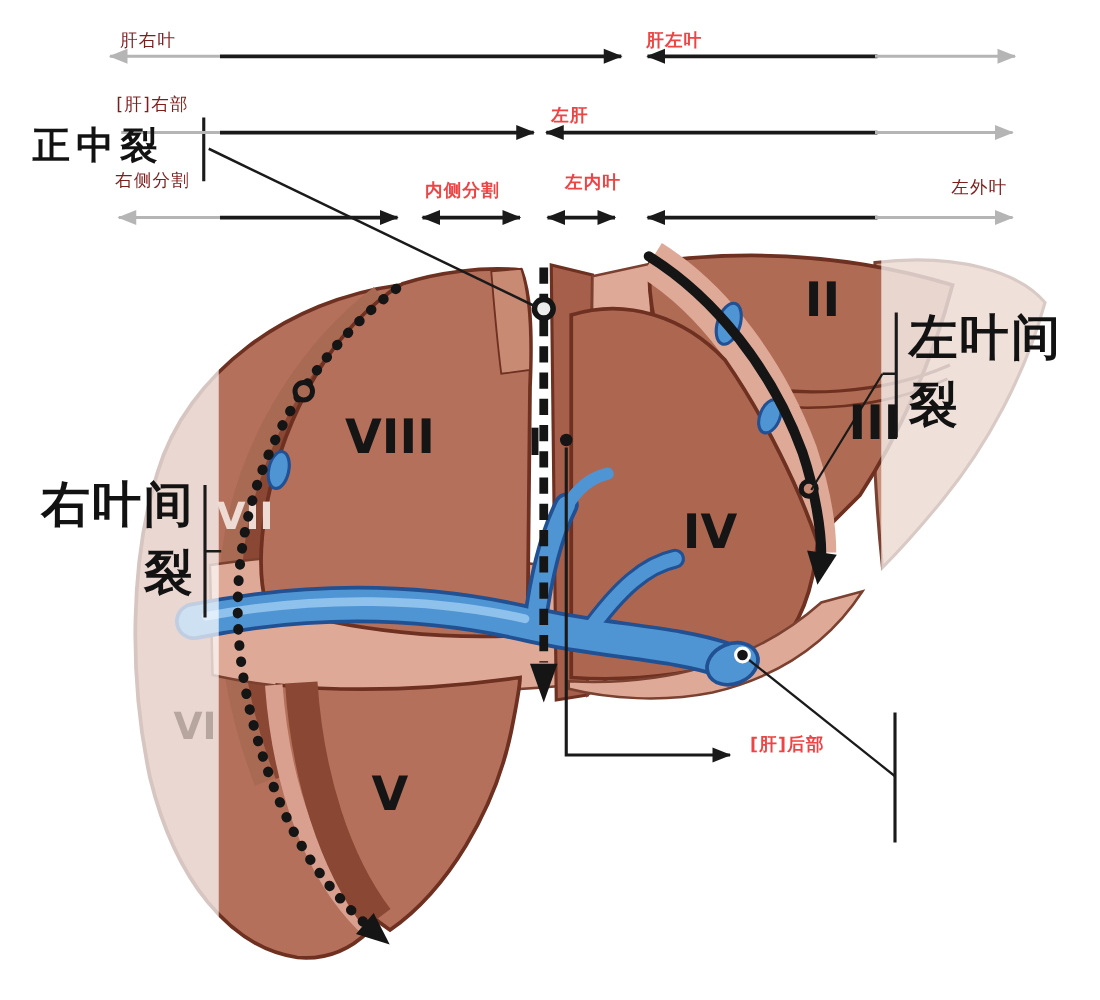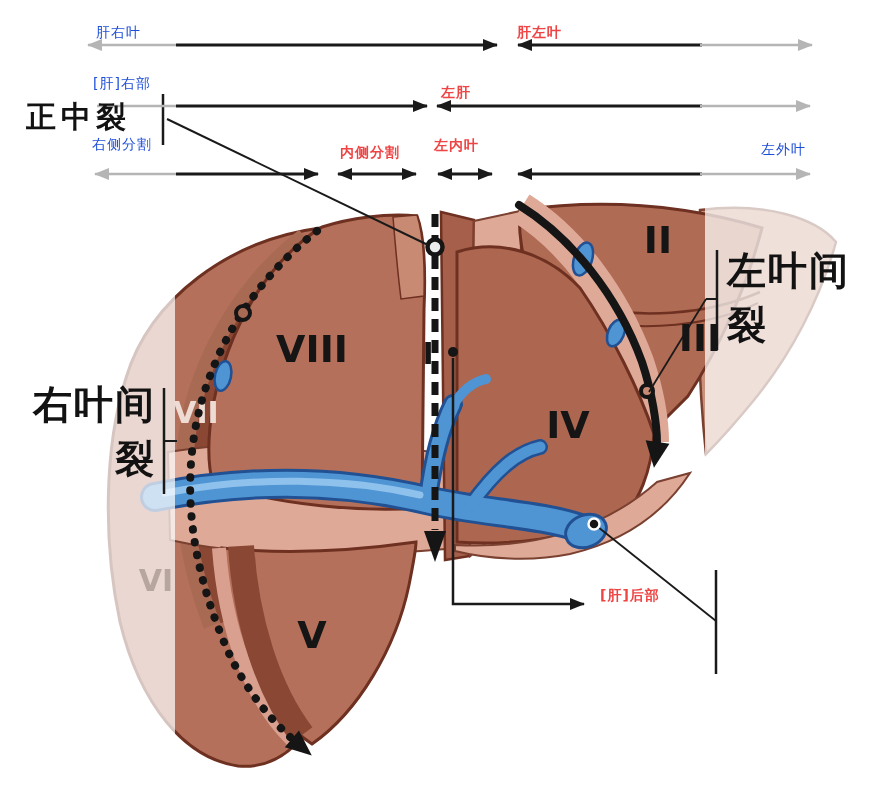--- a/index.html
+++ b/index.html
@@ -1,20 +1,20 @@
 <!DOCTYPE html>
 <html><head>
 <meta charset="utf-8">
 <style>
   html,body{margin:0;padding:0;background:#fff;}
   #stage{position:relative;width:880px;height:800px;background:#ffffff;overflow:hidden;
          font-family:"DejaVu Sans","Liberation Sans",sans-serif;}
   #art{position:absolute;left:0;top:0;}
   .lbl{position:absolute;font-size:14px;font-weight:600;letter-spacing:1px;white-space:nowrap;color:#ef4444;}
-  .lbl.gray{color:#1d4ed8;font-weight:500;}
+  .lbl.gray{color:#7f1d1d;font-weight:500;}
   .callout{position:absolute;font-weight:700;color:#121212;line-height:1.38;}
   .c-big{font-size:30px;letter-spacing:5px;}
   .c-wrap{font-size:39px;letter-spacing:2px;width:134px;}
   .alignR{text-align:right;}
   svg text{font-family:"DejaVu Sans","Liberation Sans",sans-serif;font-weight:bold;}
 </style>
 </head>
 <body>
 
 <div id="stage">
@@ -139,20 +139,20 @@
       <text x="428" y="364" font-size="30" text-anchor="middle">I</text>
     </g>
   </svg>
 
   <div class="lbl gray" style="left:96px;top:24px;">肝右叶</div>
   <div class="lbl" style="left:517px;top:24px;">肝左叶</div>
   <div class="lbl gray" style="left:93px;top:75px;">[肝]右部</div>
   <div class="lbl" style="left:441px;top:84px;">左肝</div>
   <div class="lbl gray" style="left:92px;top:136px;">右侧分割</div>
   <div class="lbl" style="left:340px;top:144px;">内侧分割</div>
-  <div class="lbl" style="left:434px;top:137px;">左内叶</div>
+  <div class="lbl" style="left:452px;top:137px;">左内叶</div>
   <div class="lbl gray" style="left:761px;top:141px;">左外叶</div>
   <div class="lbl" style="left:600px;top:587px;">[肝]后部</div>
 
   <div class="callout c-big" style="left:26px;top:96px;">正中裂</div>
   <div class="callout c-wrap alignR" style="left:22px;top:378px;">右叶间裂</div>
   <div class="callout c-wrap" style="left:727px;top:244px;">左叶间裂</div>
 </div>
 
 </body></html>

